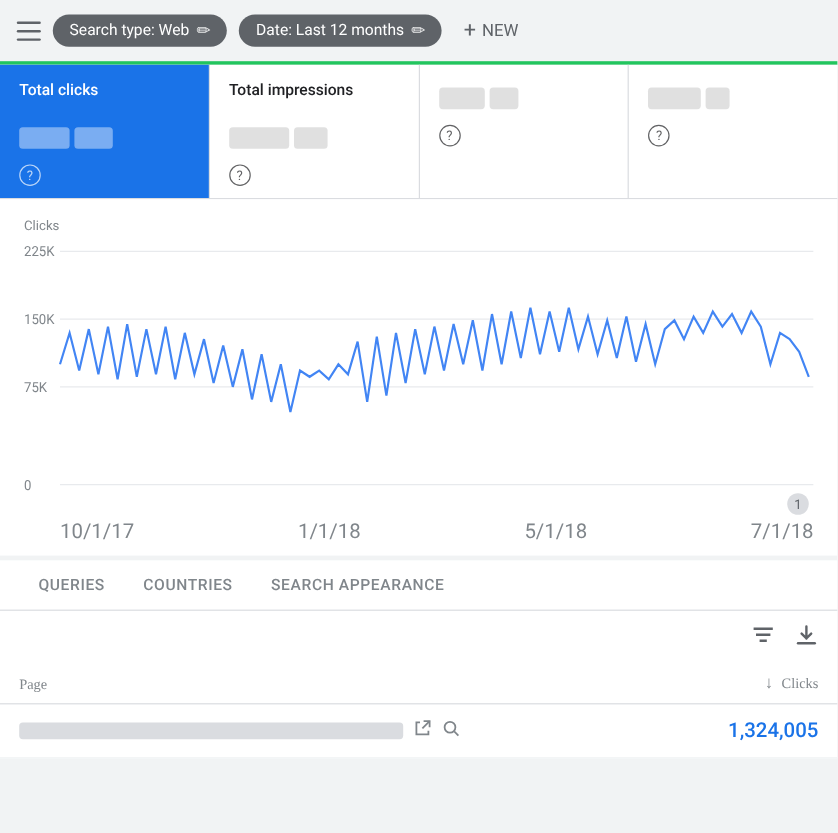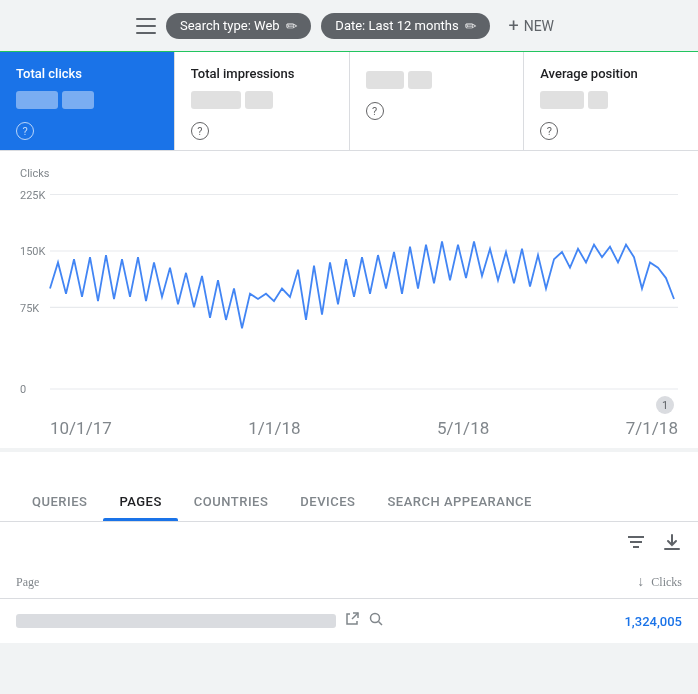--- a/index.html
+++ b/index.html
@@ -12,22 +12,21 @@
       color: #202124;
     }
 
     
     .top-bar {
       background: #f1f3f4;
       display: flex;
       align-items: center;
       padding: 10px 14px;
       gap: 10px;
-      border-bottom: 1px solid #22c55e;
-      justify-content: center;
+      border-bottom: 3px solid #22c55e;
     }
     .hamburger-icon {
       width: 20px; height: 16px;
       display: flex; flex-direction: column; justify-content: space-between;
       cursor: pointer;
     }
     .hamburger-icon span {
       display: block; height: 2px; background: #5f6368; border-radius: 1px;
     }
     .chip {
@@ -58,21 +57,21 @@
       position: relative;
     }
     .metric-card:last-child { border-right: none; }
     .metric-card.active {
       background: #1a73e8;
       color: #fff;
     }
     .metric-card .metric-title {
       font-size: 13px;
       font-weight: 500;
-      margin-bottom: 5px;
+      margin-bottom: 18px;
       color: inherit;
     }
     .metric-card.active .metric-title { color: #fff; }
     .metric-card .metric-value-bar {
       height: 28px;
       display: flex; align-items: center; gap: 4px;
       margin-bottom: 8px;
     }
     .blurred-bar {
       height: 18px; border-radius: 3px; background: #bbb; opacity: 0.45;
@@ -132,21 +131,20 @@
       padding: 0 16px;
     }
     .tab {
       padding: 14px 16px 12px;
       font-size: 13px; font-weight: 500;
       color: #80868b;
       cursor: pointer;
       position: relative;
       letter-spacing: 0.5px;
       text-transform: uppercase;
-      margin-top: 28px;
     }
     .tab.active {
       color: #202124;
     }
     .tab.active::after {
       content: '';
       position: absolute;
       bottom: 0; left: 0; right: 0;
       height: 3px; background: #1a73e8;
       border-radius: 2px 2px 0 0;
@@ -171,21 +169,21 @@
       color: #80868b;
       padding: 8px 16px;
       text-align: left;
       border-bottom: 1px solid #dadce0;
       font-family: Liberation Serif, serif;
     }
     .data-table th.right { text-align: right; }
     .data-table td {
       padding: 12px 16px;
       border-bottom: 1px solid #f1f3f4;
-      font-size: 13px;
+      font-size: 17px;
     }
     .data-table td.right { text-align: right; }
     .sort-icon { margin-right: 4px; font-size: 14px; color: #80868b; }
     .clicks-value { color: #1a73e8; font-weight: 500; }
     .row-action-icon { color: #80868b; font-size: 16px; cursor: pointer; }
     .page-cell {
       display: flex; align-items: center; gap: 8px;
     }
     .page-url-blur {
       height: 14px; border-radius: 3px; background: #dadce0;
@@ -233,21 +231,20 @@
     <div class="help-icon">?</div>
   </div>
   <div class="metric-card">
     <div class="metric-value-bar">
       <div class="blurred-bar" style="width:38px;"></div>
       <div class="blurred-bar" style="width:24px;"></div>
     </div>
     <div class="help-icon">?</div>
   </div>
   <div class="metric-card">
-    <div class="metric-title">Average position</div>
     <div class="metric-value-bar">
       <div class="blurred-bar" style="width:44px;"></div>
       <div class="blurred-bar" style="width:20px;"></div>
     </div>
     <div class="help-icon">?</div>
   </div>
 </div>
 
 <div class="chart-area">
   <div class="chart-y-label">Clicks</div>
@@ -279,28 +276,22 @@
     <span>7/1/18</span>
   </div>
 </div>
 
 <div class="bottom-panel">
 
   <div class="tabs-row">
     <div class="tab">
       <span>QUERIES</span>
     </div>
-    <div class="tab active">
-      <span>PAGES</span>
-    </div>
     <div class="tab">
       <span>COUNTRIES</span>
-    </div>
-    <div class="tab">
-      <span>DEVICES</span>
     </div>
     <div class="tab">
       <span>SEARCH APPEARANCE</span>
     </div>
   </div>
 
   <div class="table-controls">
     <span class="ctrl-icon">
       <svg width="20" height="18" viewBox="0 0 20 18" fill="none">
         <line x1="2" y1="4" x2="18" y2="4" stroke="#5f6368" stroke-width="2"></line>

